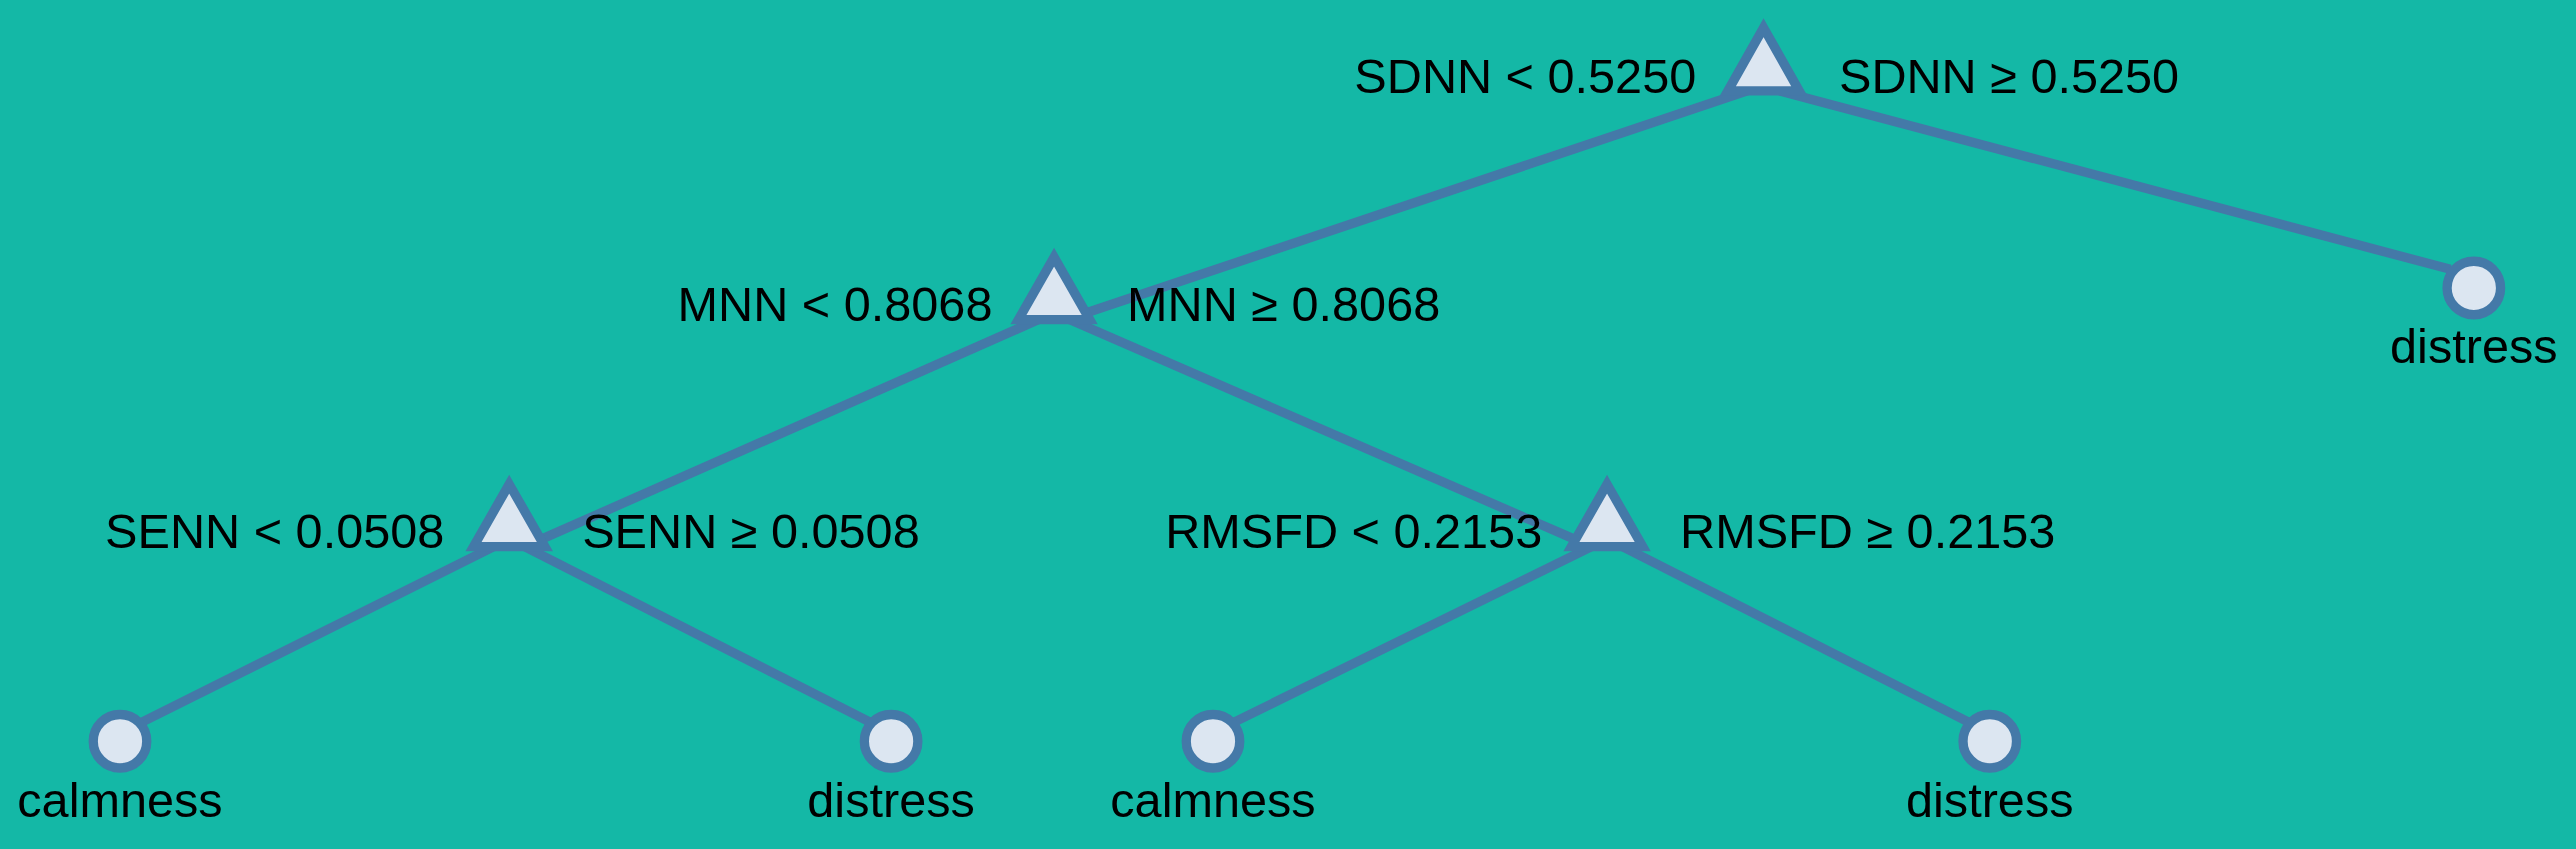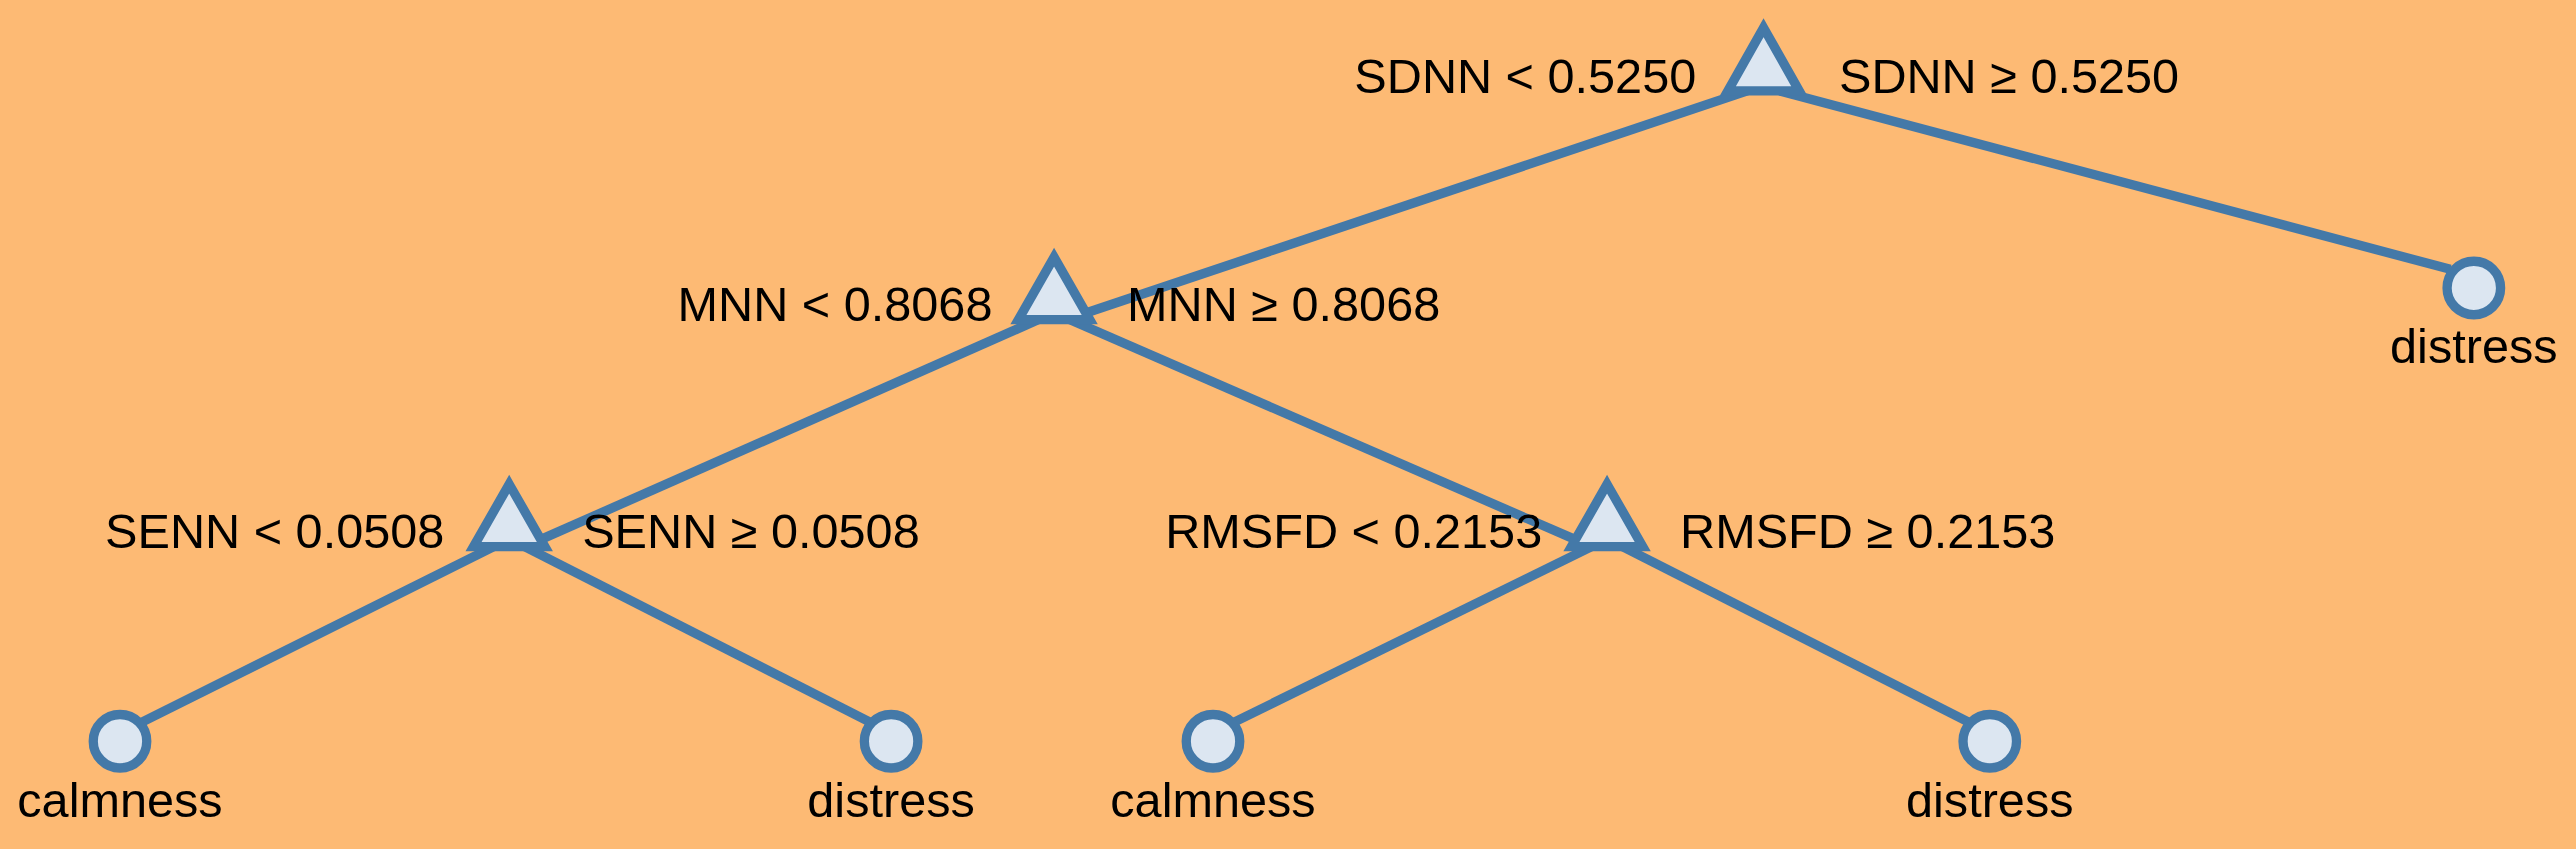--- a/index.html
+++ b/index.html
@@ -7,21 +7,21 @@
     padding: 0;
     background: #ffffff;
   }
   body {
     font-family: "Liberation Sans", sans-serif;
   }
   #canvas {
     position: relative;
     width: 2576px;
     height: 850px;
-    background: #fdba74;
+    background: #14b8a6;
     overflow: hidden;
   }
   #tree-svg {
     position: absolute;
     left: 0;
     top: 0;
     width: 2576px;
     height: 850px;
   }
   .edge-line {

